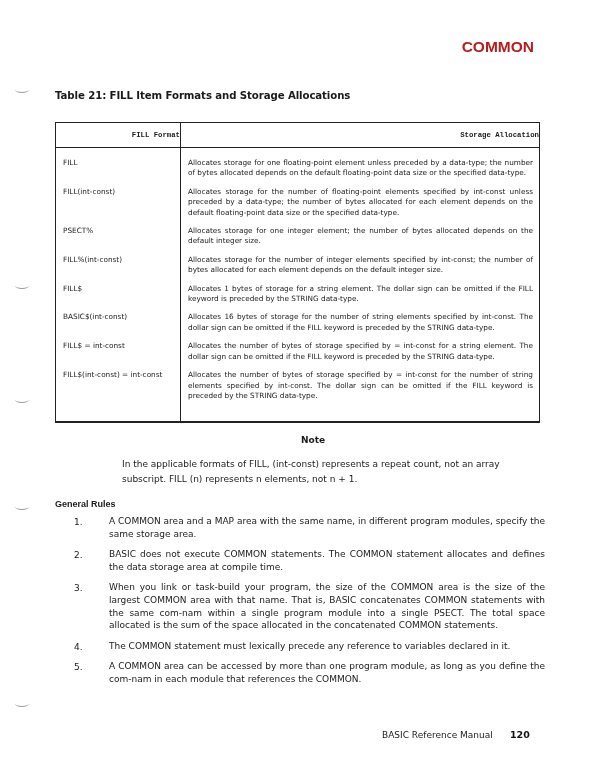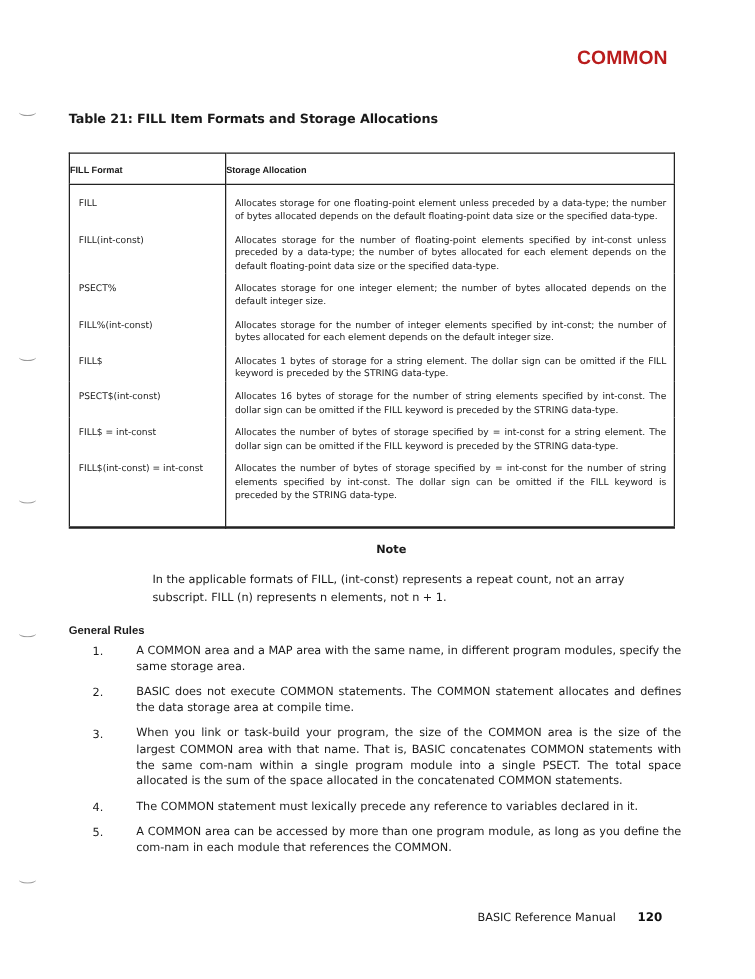--- a/index.html
+++ b/index.html
@@ -15,22 +15,22 @@
     position: absolute; top: 90px; left: 55px;
     font-family: "DejaVu Sans", sans-serif; font-weight: bold; font-size: 10.2px; color: #1a1a1a;
     letter-spacing: -0.1px;
   }
   .fill-table {
     position: absolute; top: 122px; left: 55px; width: 485px;
     border: 1.6px solid #222; border-right-width: 1.8px; border-bottom-width: 2px;
     border-collapse: collapse;
   }
   .fill-table th {
-    font-family: Liberation Sans, sans-serif; font-weight: bold; font-size: 7.3px; color: #1a1a1a;
-    height: 24px; padding: 0; text-align: left; border-bottom: 1.4px solid #222;
+    font-family: Liberation Mono, monospace; font-weight: bold; font-size: 7.3px; color: #1a1a1a;
+    height: 24px; padding: 0; text-align: right; border-bottom: 1.4px solid #222;
   }
   .fill-table th.col1 { width: 124px; border-right: 1.4px solid #222; }
   .fill-table td {
     font-size: 7.3px; line-height: 10.4px; vertical-align: top; padding: 0;
   }
   .fill-table td.fmt {
     border-right: 1.4px solid #222; padding-left: 7px; padding-top: 7px; padding-bottom: 1px;
   }
   .fill-table td.desc {
     padding-left: 7px; padding-right: 6px; padding-top: 7px; padding-bottom: 1px; text-align: justify;
@@ -97,21 +97,21 @@
     </tr>
     <tr>
       <td class="fmt">FILL%(int-const)</td>
       <td class="desc">Allocates storage for the number of integer elements specified by int-const; the number of bytes allocated for each element depends on the default integer size.</td>
     </tr>
     <tr>
       <td class="fmt">FILL$</td>
       <td class="desc">Allocates 1 bytes of storage for a string element. The dollar sign can be omitted if the FILL keyword is preceded by the STRING data-type.</td>
     </tr>
     <tr>
-      <td class="fmt">PSECT$(int-const)</td>
+      <td class="fmt">BASIC$(int-const)</td>
       <td class="desc">Allocates 16 bytes of storage for the number of string elements specified by int-const. The dollar sign can be omitted if the FILL keyword is preceded by the STRING data-type.</td>
     </tr>
     <tr>
       <td class="fmt">FILL$ = int-const</td>
       <td class="desc">Allocates the number of bytes of storage specified by = int-const for a string element. The dollar sign can be omitted if the FILL keyword is preceded by the STRING data-type.</td>
     </tr>
     <tr class="last">
       <td class="fmt">FILL$(int-const) = int-const</td>
       <td class="desc">Allocates the number of bytes of storage specified by = int-const for the number of string elements specified by int-const. The dollar sign can be omitted if the FILL keyword is preceded by the STRING data-type.</td>
     </tr>

